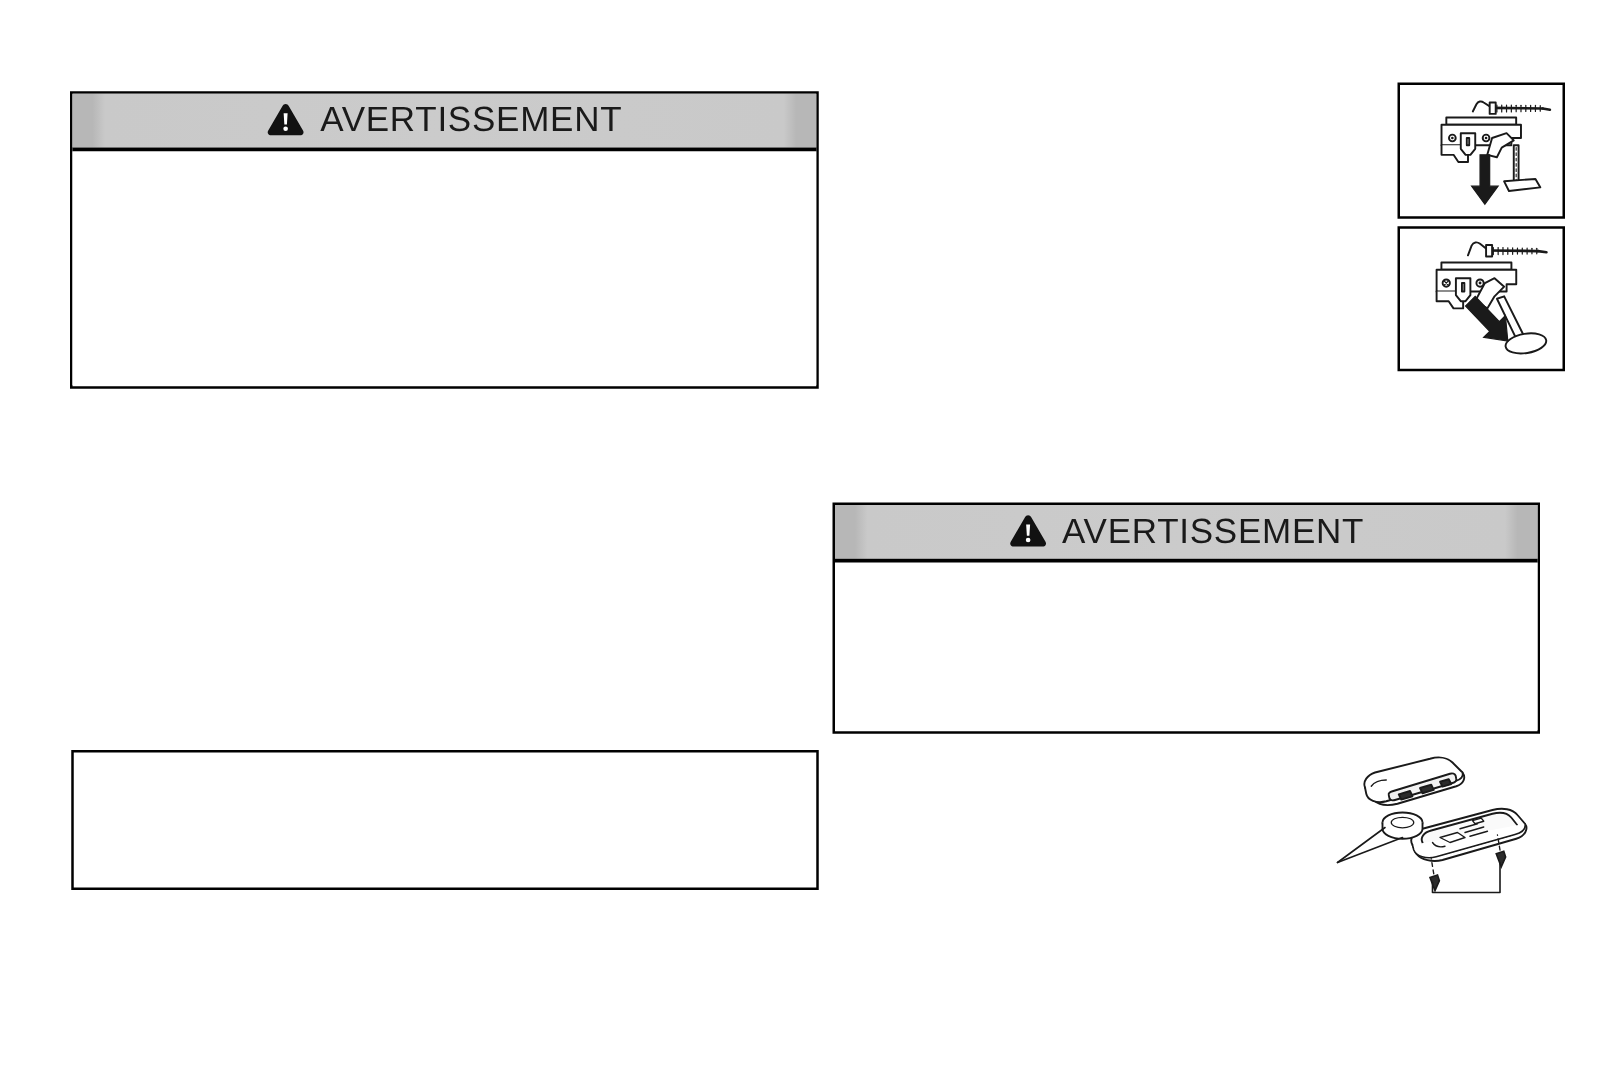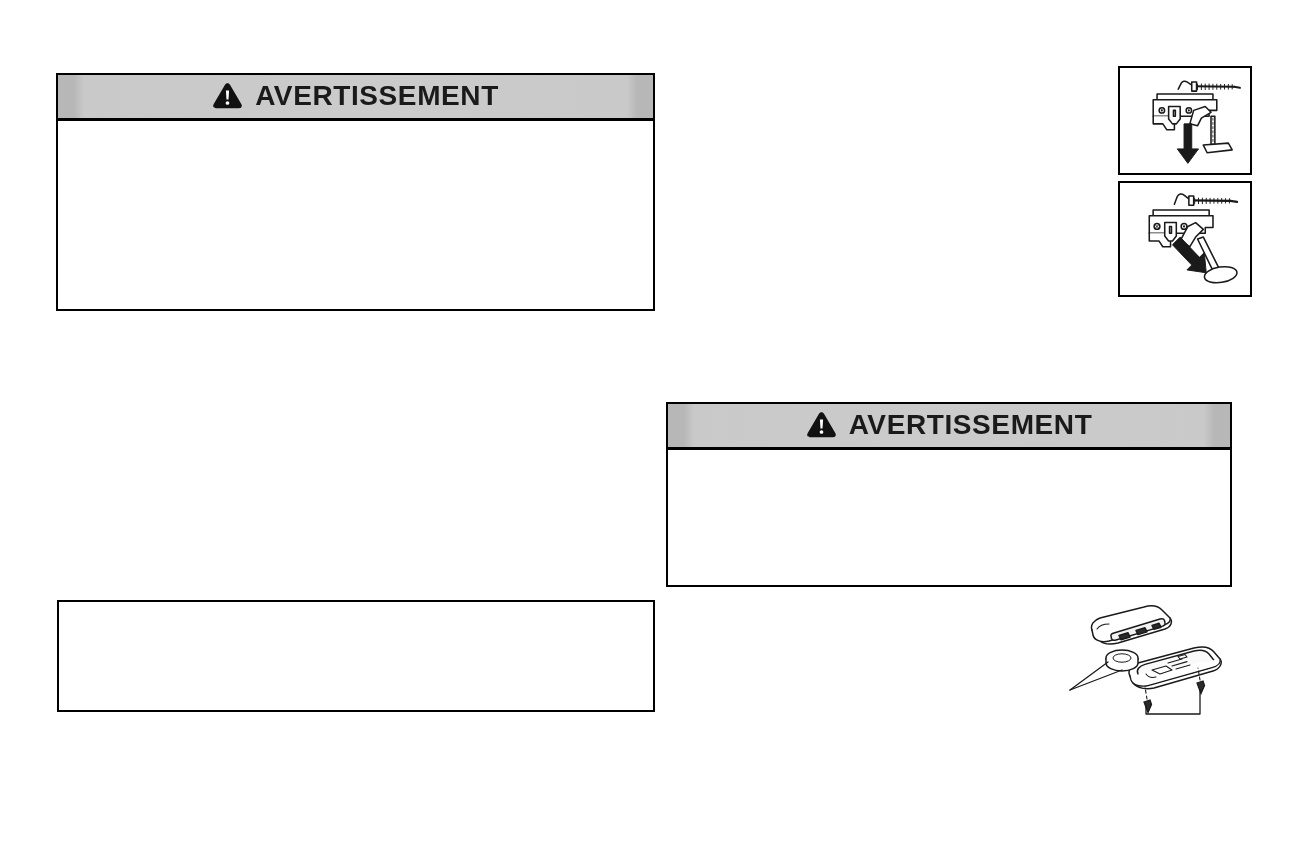--- a/index.html
+++ b/index.html
@@ -46,21 +46,21 @@
   }
   .warning-header-inner {
     display: flex;
     align-items: center;
     justify-content: center;
     gap: 12px;
     transform: translateY(-1px);
   }
   .warn-title {
     font-family: "Liberation Sans", sans-serif;
-    font-weight: bold;
+    font-weight: normal;
     font-size: 28px;
     letter-spacing: 0.6px;
     line-height: 1;
     color: #1a1a1a;
     white-space: nowrap;
   }
   .warn-tri {
     display: block;
     width: 31px;
     height: 27px;

